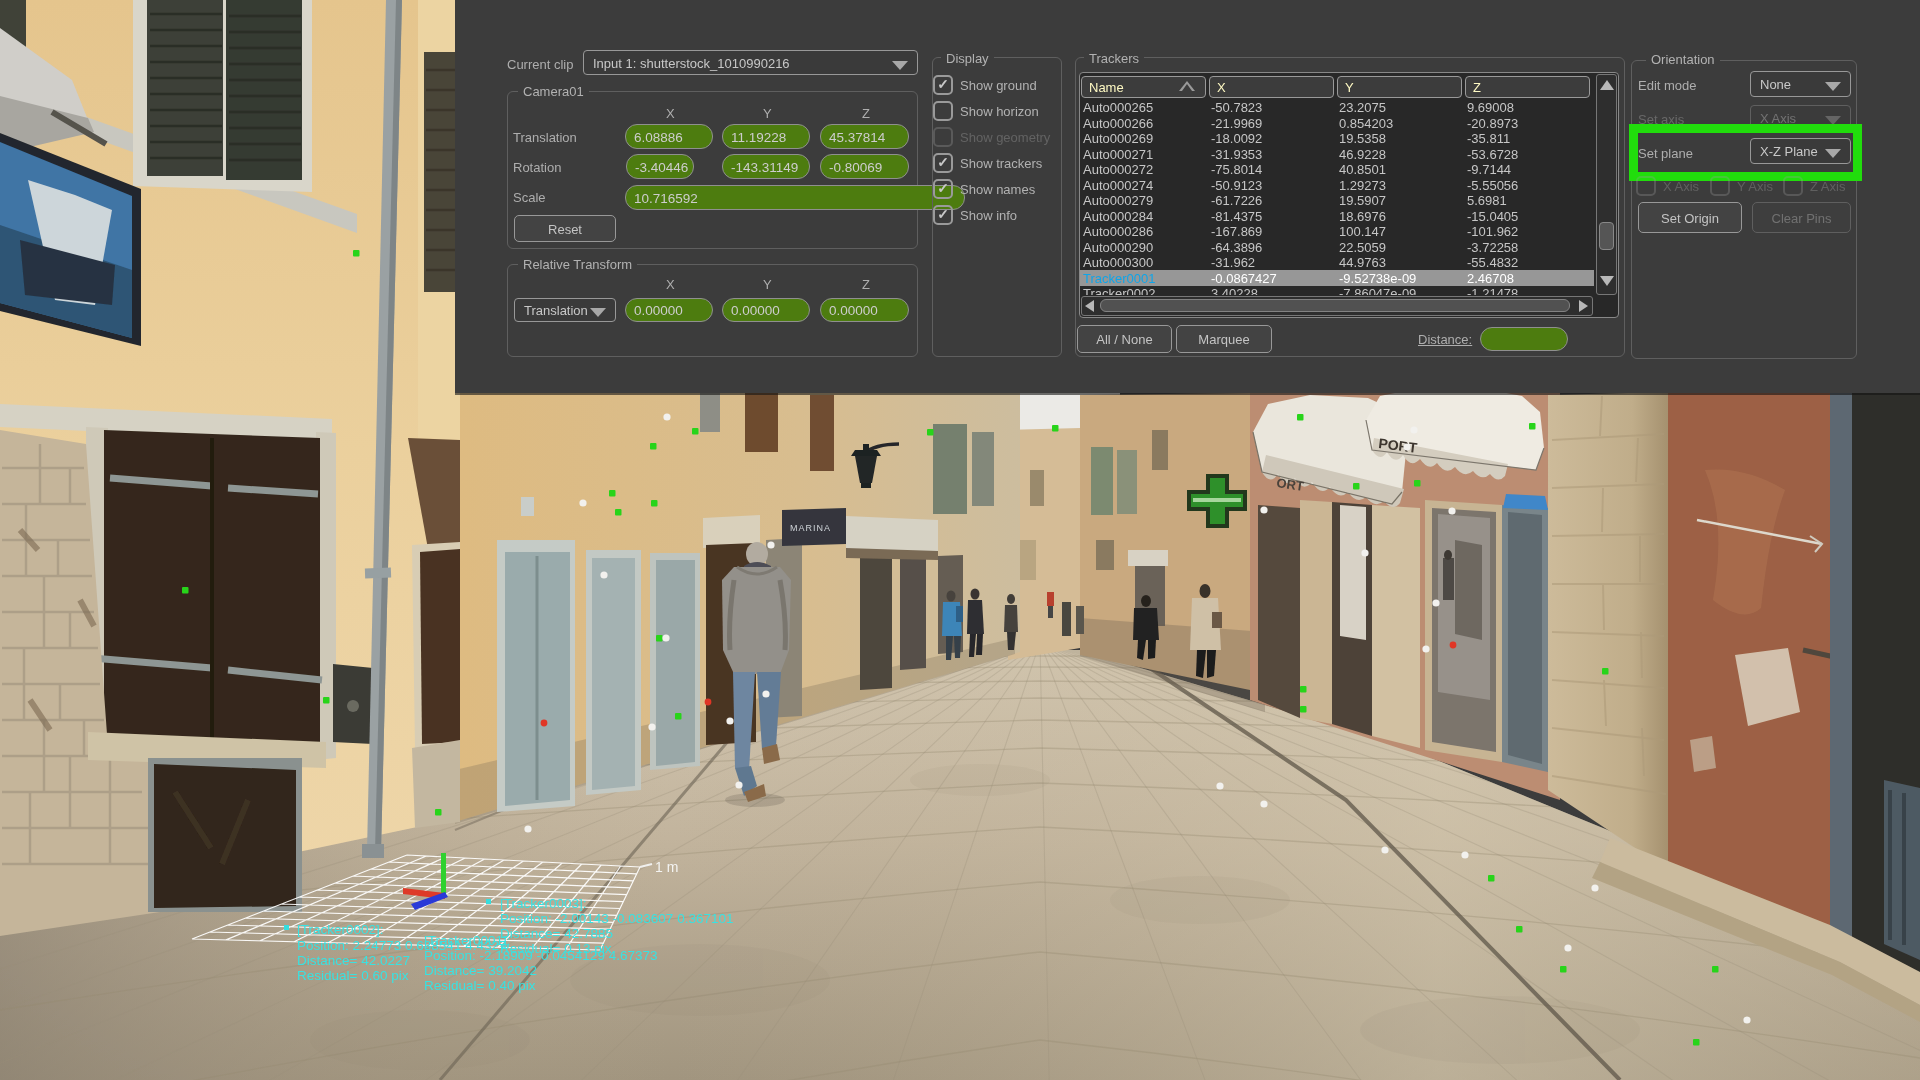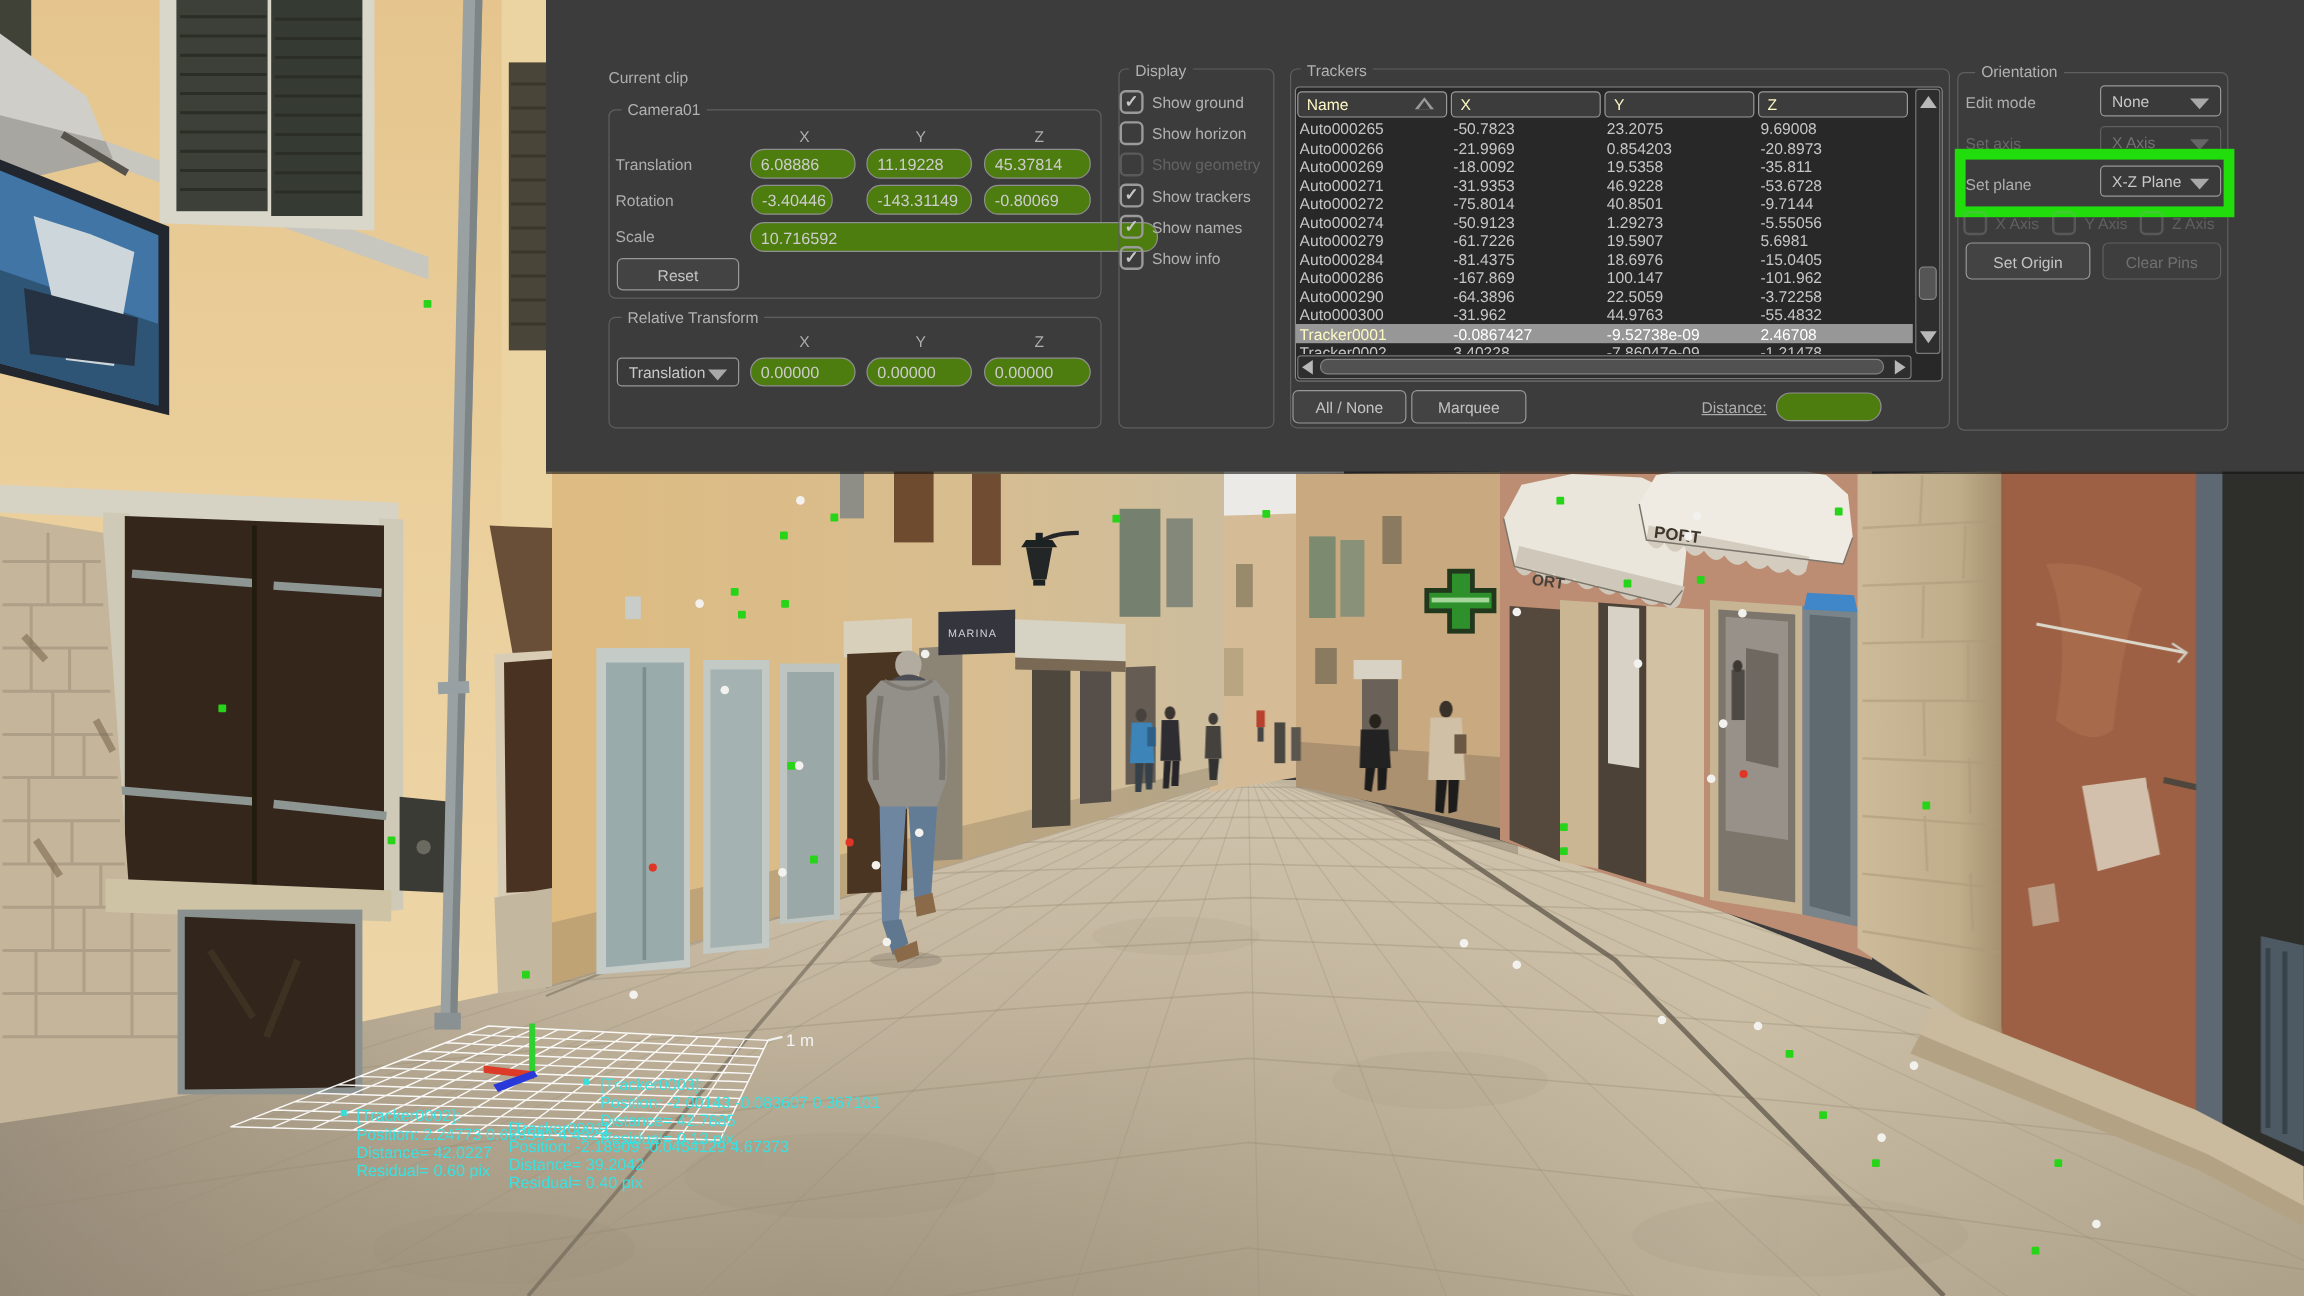--- a/index.html
+++ b/index.html
@@ -376,20 +376,21 @@
 <text x="500" y="938">Distance= 42.7885</text>
 <text x="500" y="953">Residual= 0.13 pix</text>
 <text x="424" y="945">[Tracker0001]:</text>
 <text x="424" y="960">Position: -2.18909 -0.0454129 4.67373</text>
 <text x="424" y="975">Distance= 39.2042</text>
 <text x="424" y="990">Residual= 0.40 pix</text>
 </g>
 </svg>
 <div id="panel">
       <div class="lb" style="left:52px;top:57px;">Current clip</div>
+      <div class="dd" style="left:128px;top:50px;width:335px;height:25px;line-height:25px;font-size:13px;">Input 1: shutterstock_1010990216<span class="arr" style="top:9.5px"></span></div>
       <div class="grp" style="left:52px;top:91px;width:411px;height:158px"></div>
       <div class="gl" style="left:63px;top:84px;">Camera01</div>
       <div class="lb" style="left:211px;top:106px;">X</div>
       <div class="lb" style="left:308px;top:106px;">Y</div>
       <div class="lb" style="left:407px;top:106px;">Z</div>
       <div class="lb" style="left:58px;top:130px;">Translation</div>
       <div class="inp" style="left:170px;top:124px;width:88px;height:25px;line-height:25px;font-size:13.5px">6.08886</div>
       <div class="inp" style="left:267px;top:124px;width:88px;height:25px;line-height:25px;font-size:13.5px">11.19228</div>
       <div class="inp" style="left:365px;top:124px;width:89px;height:25px;line-height:25px;font-size:13.5px">45.37814</div>
       <div class="lb" style="left:58px;top:160px;">Rotation</div>
@@ -431,21 +432,21 @@
         <div>Auto000266</div>
         <div>Auto000269</div>
         <div>Auto000271</div>
         <div>Auto000272</div>
         <div>Auto000274</div>
         <div>Auto000279</div>
         <div>Auto000284</div>
         <div>Auto000286</div>
         <div>Auto000290</div>
         <div>Auto000300</div>
-        <div style="color:#fef9c3">Tracker0001</div>
+        <div style="color:#0ea5e9">Tracker0001</div>
         <div>Tracker0002</div>
       </div>
       <div class="tcol" style="left:756px;top:100px;height:195px;overflow:hidden;width:120px">
         <div>-50.7823</div>
         <div>-21.9969</div>
         <div>-18.0092</div>
         <div>-31.9353</div>
         <div>-75.8014</div>
         <div>-50.9123</div>
         <div>-61.7226</div>

